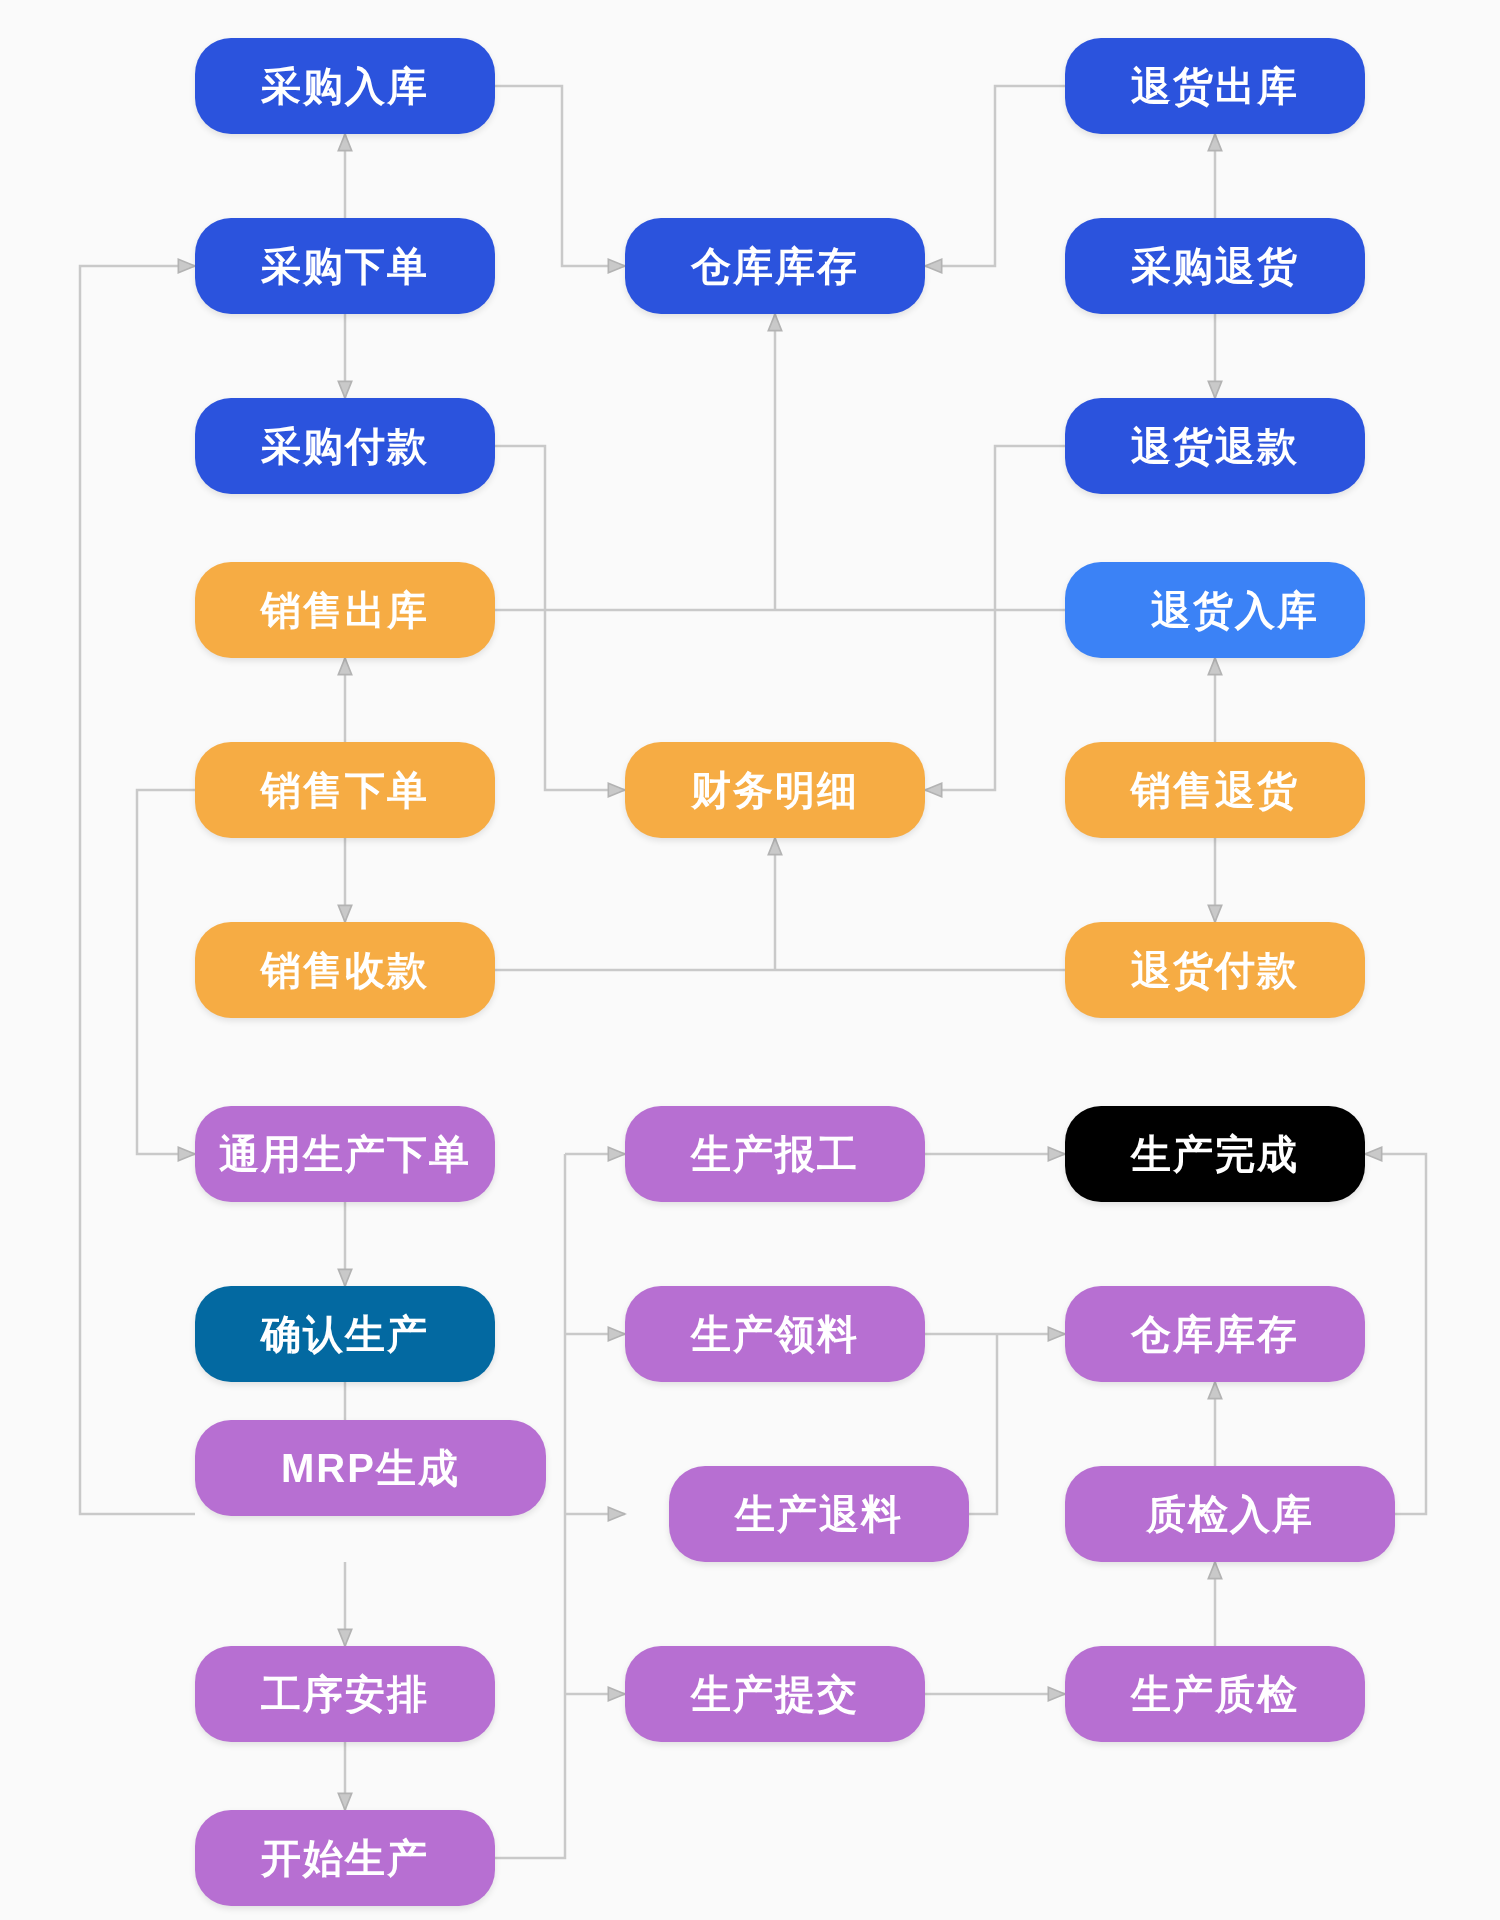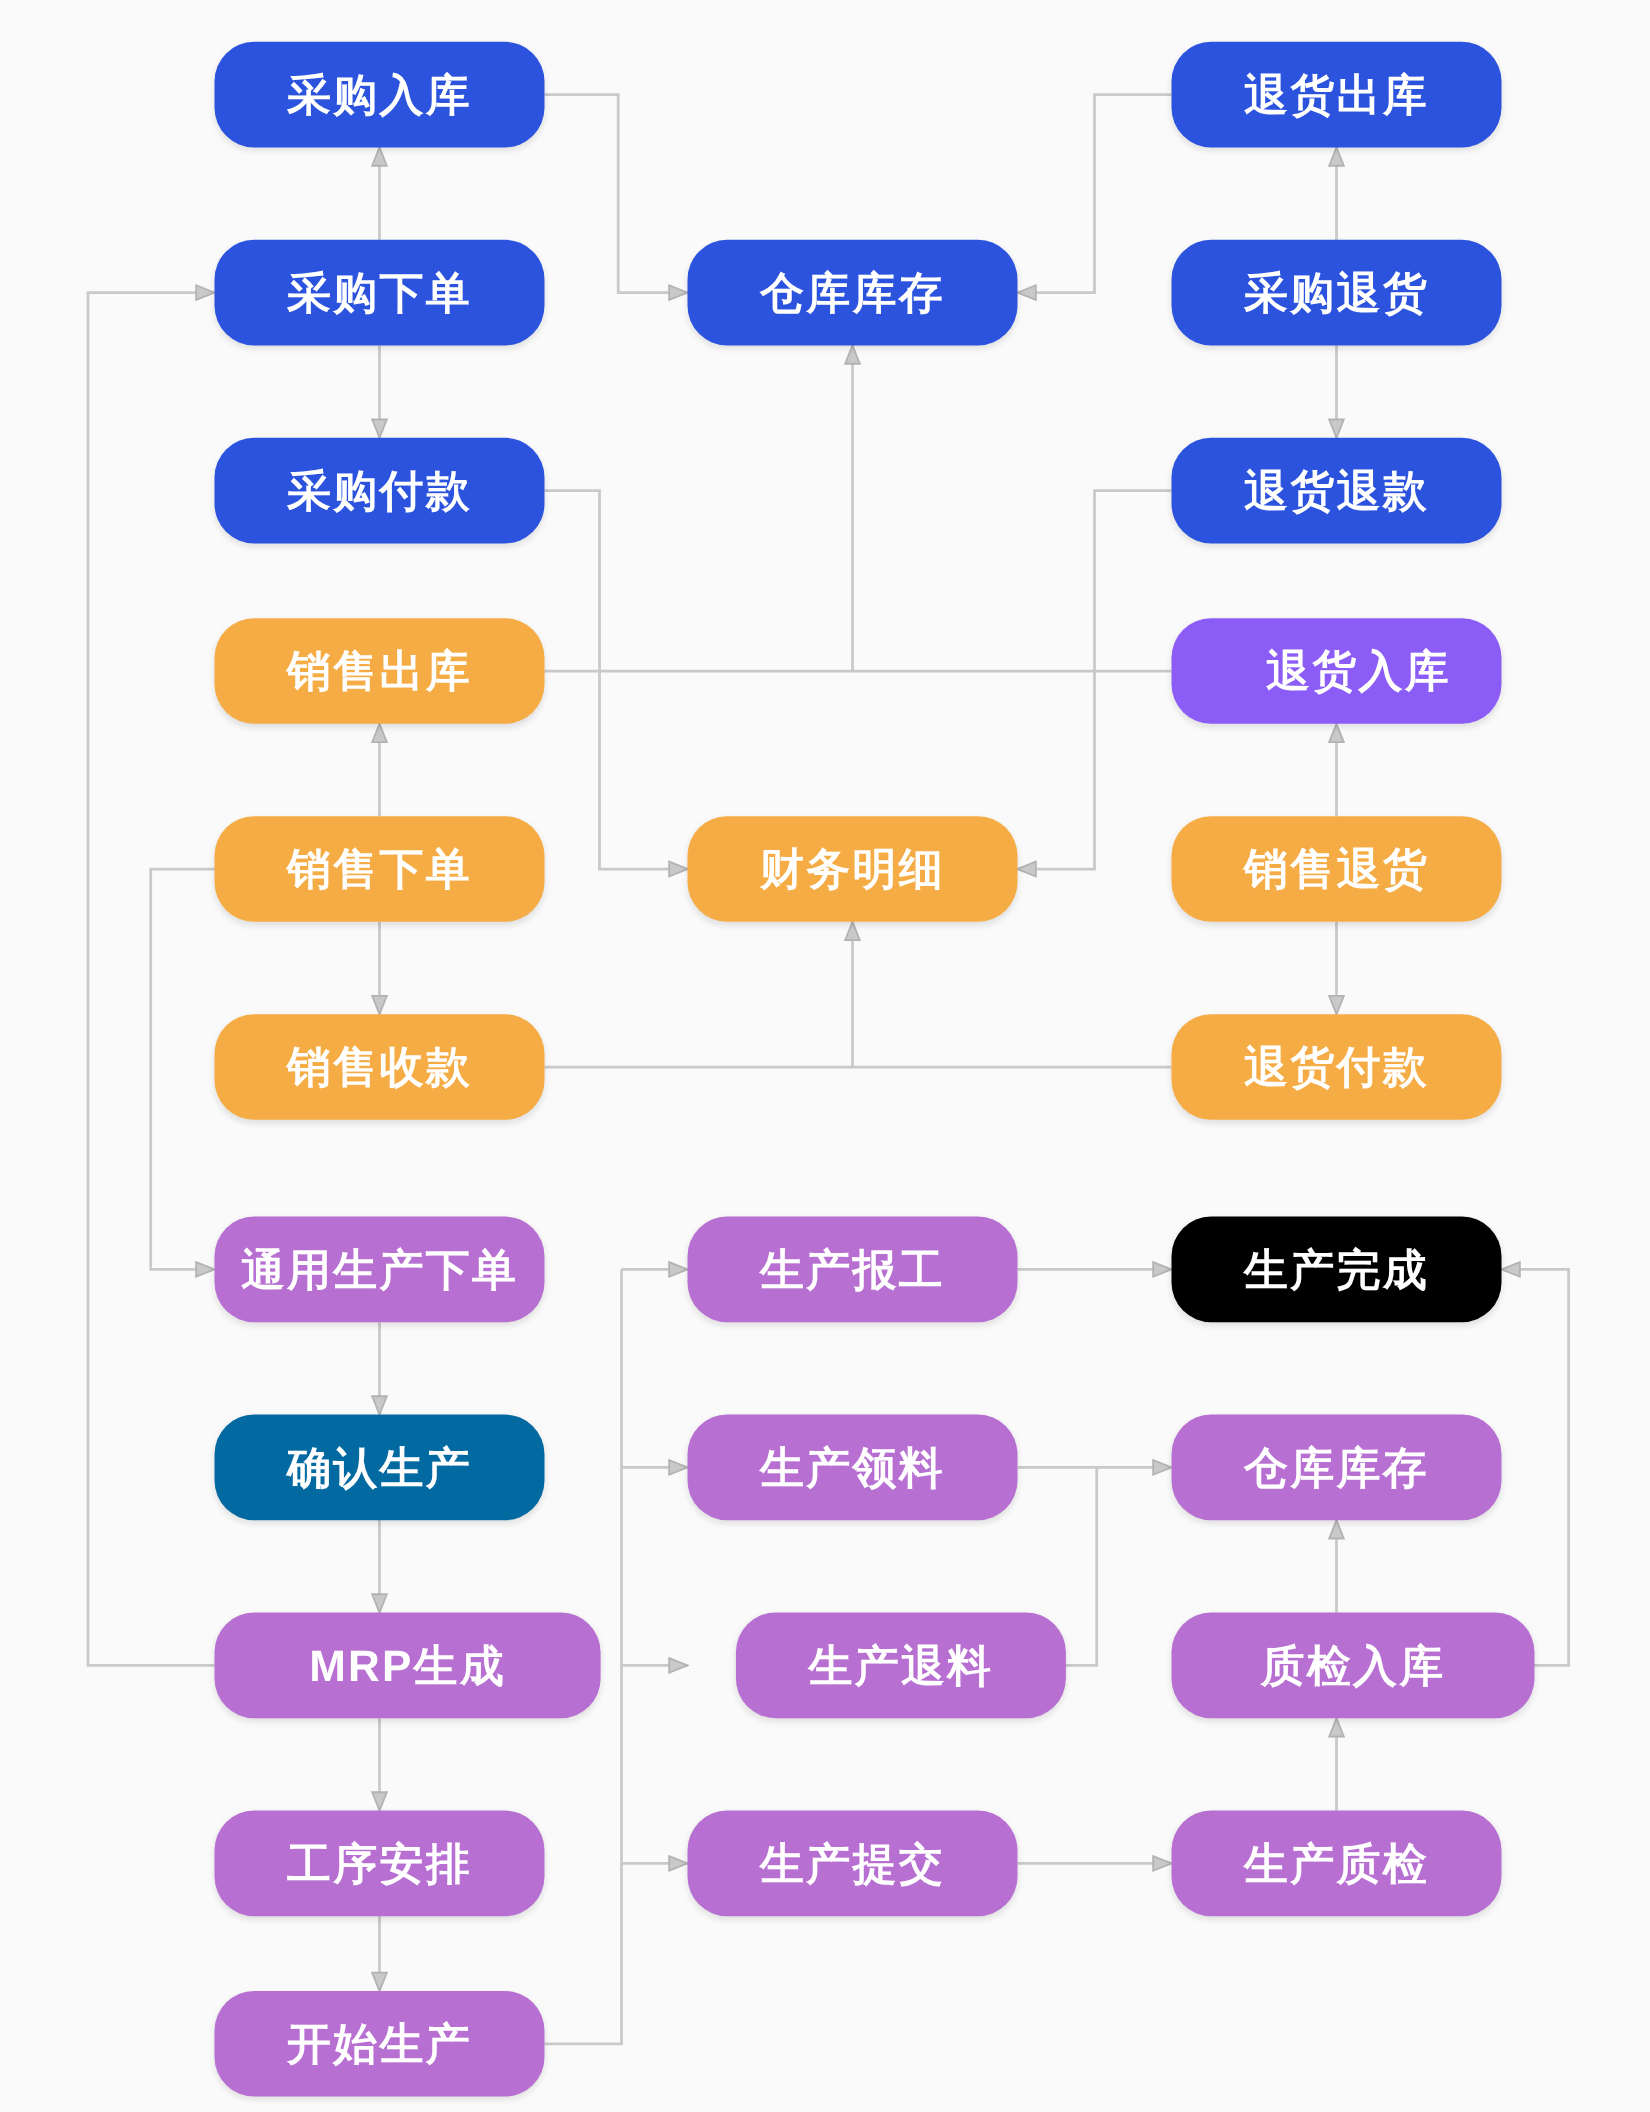--- a/index.html
+++ b/index.html
@@ -109,21 +109,21 @@
       </div>
       <div class="node purchase" style="left: 195px; top: 398px; width: 300px; height: 96px; background: rgb(43, 83, 221);">
         <span>采购付款</span>
       </div>
       <div class="node purchase" style="left: 1065px; top: 398px; width: 300px; height: 96px; background: rgb(43, 83, 221);">
         <span>退货退款</span>
       </div>
       <div class="node sales" style="left: 195px; top: 562px; width: 300px; height: 96px; background: rgb(246, 172, 68);">
         <span>销售出库</span>
       </div>
-      <div class="node sales" style="left: 1065px; top: 562px; width: 300px; height: 96px; background: #8b5cf6; padding-left: 40px;">
+      <div class="node sales" style="left: 1065px; top: 562px; width: 300px; height: 96px; background: #3b82f6; padding-left: 40px;">
         <span>退货入库</span>
       </div>
       <div class="node sales" style="left: 195px; top: 742px; width: 300px; height: 96px; background: rgb(246, 172, 68);">
         <span>销售下单</span>
       </div>
       <div class="node sales" style="left: 625px; top: 742px; width: 300px; height: 96px; background: rgb(246, 172, 68);">
         <span>财务明细</span>
       </div>
       <div class="node sales" style="left: 1065px; top: 742px; width: 300px; height: 96px; background: rgb(246, 172, 68);">
         <span>销售退货</span>
@@ -145,21 +145,21 @@
       </div>
       <div class="node production" style="left: 195px; top: 1286px; width: 300px; height: 96px; background: #0369a1;">
         <span>确认生产</span>
       </div>
       <div class="node production" style="left: 625px; top: 1286px; width: 300px; height: 96px; background: rgb(183, 111, 210);">
         <span>生产领料</span>
       </div>
       <div class="node production" style="left: 1065px; top: 1286px; width: 300px; height: 96px; background: rgb(183, 111, 210);">
         <span>仓库库存</span>
       </div>
-      <div class="node production" style="left: 195px; top: 1466px; width: 351px; height: 96px; background: rgb(183, 111, 210); text-align: right;">
+      <div class="node production" style="left: 195px; top: 1420px; width: 351px; height: 96px; background: rgb(183, 111, 210); text-align: right;">
         <span>MRP生成</span>
       </div>
       <div class="node production" style="left: 625px; top: 1466px; width: 300px; height: 96px; background: rgb(183, 111, 210); margin-left: 44px;">
         <span>生产退料</span>
       </div>
       <div class="node production" style="left: 1065px; top: 1466px; width: 330px; height: 96px; background: rgb(183, 111, 210);">
         <span>质检入库</span>
       </div>
       <div class="node production" style="left: 195px; top: 1646px; width: 300px; height: 96px; background: rgb(183, 111, 210);">
         <span>工序安排</span>

